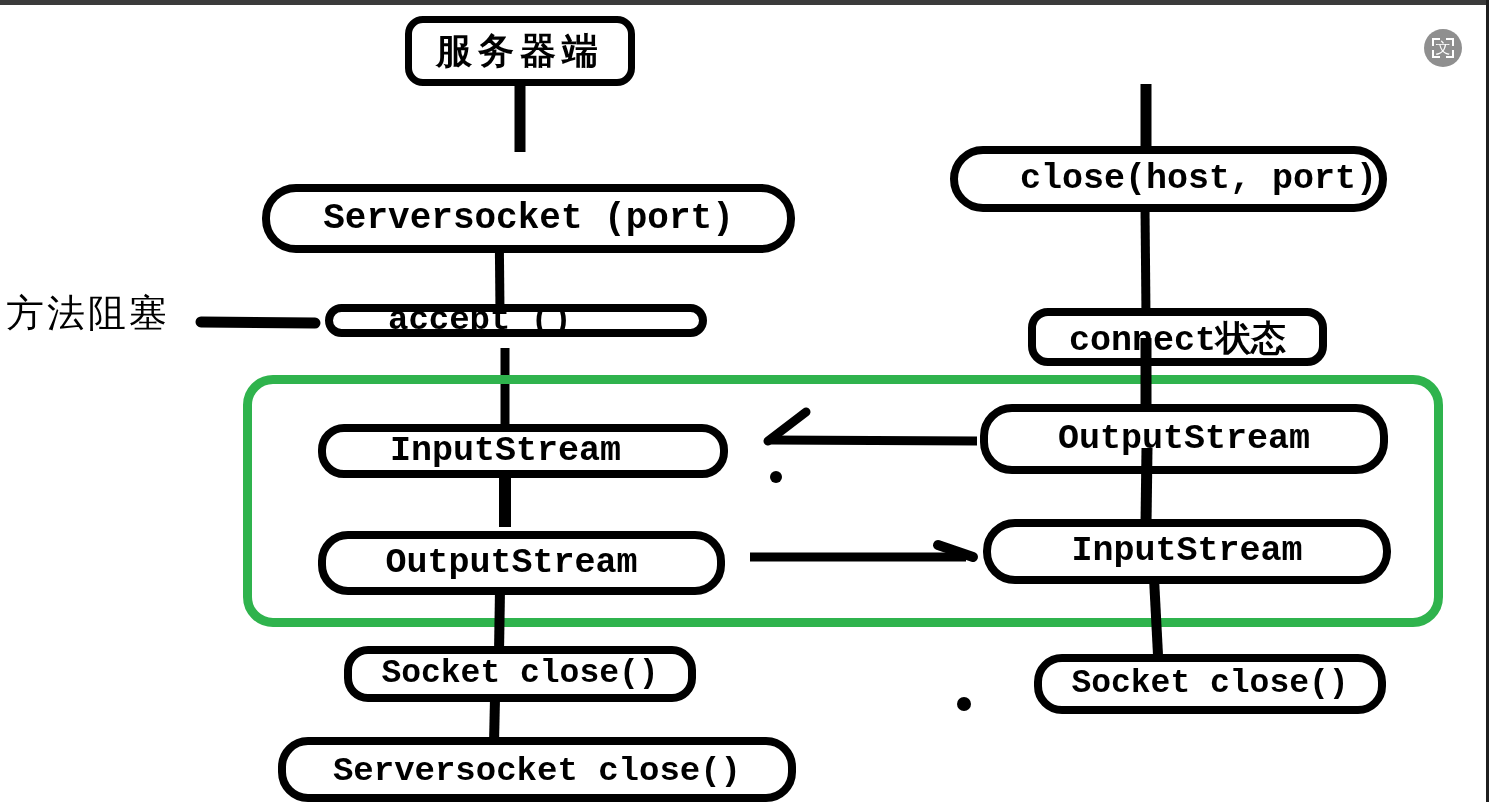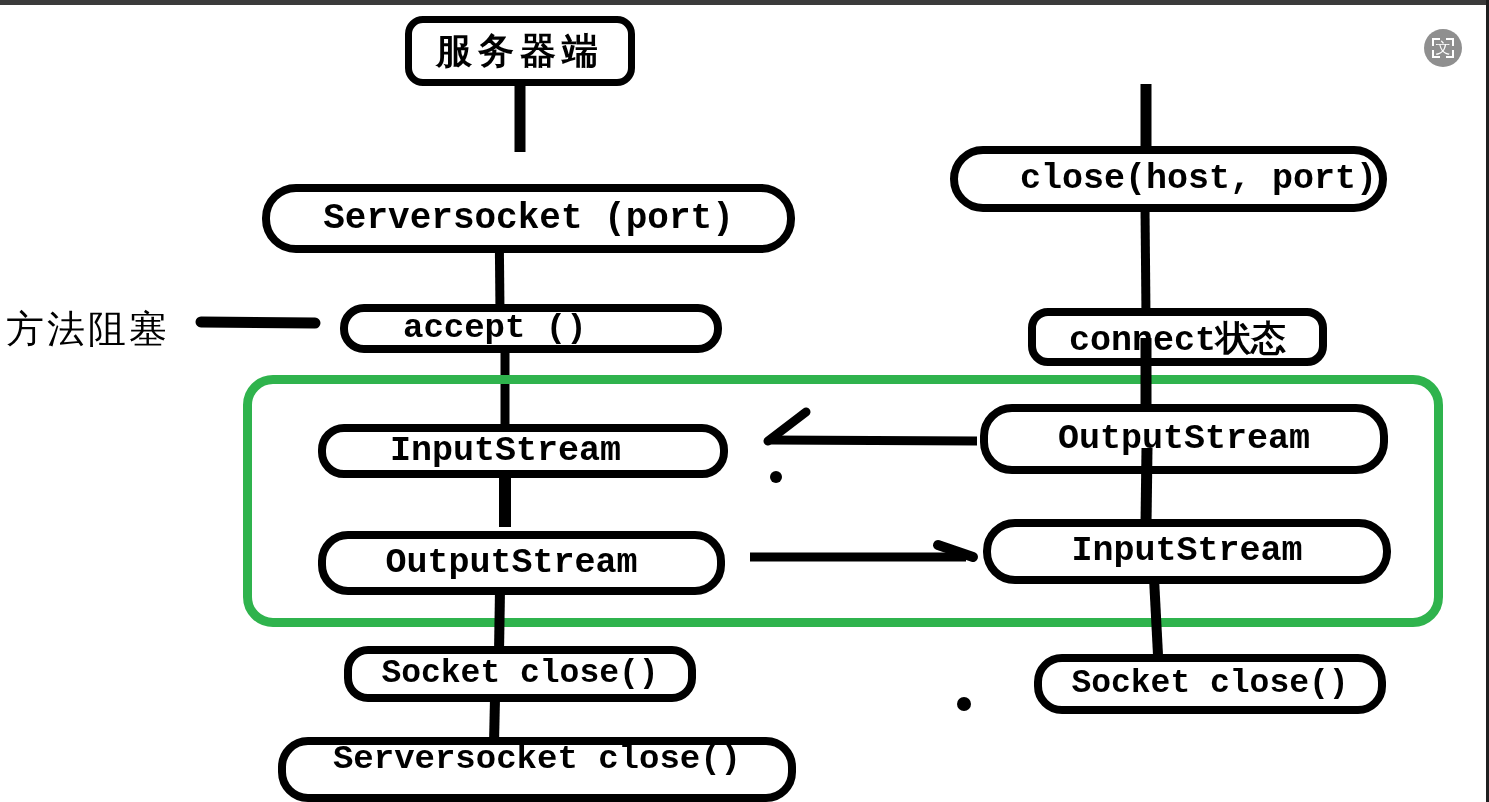--- a/index.html
+++ b/index.html
@@ -32,21 +32,21 @@
     border:8px solid #000;
     border-radius:28px;
     display:flex;align-items:center;justify-content:center;
     font-size:34px;line-height:1.1;white-space:nowrap;
     z-index:3;
     box-sizing:border-box;
     font-weight:bold;
   }
   .node.title{font-size:36px;letter-spacing:6px;font-family:"DejaVu Sans","Liberation Sans",sans-serif;}
   .annotation-label{
-    position:absolute;left:6px;top:304px;
+    position:absolute;left:6px;top:288px;
     font-size:38px;letter-spacing:3px;z-index:3;
     font-family:Liberation Sans, sans-serif;
   }
   .translate-icon{
     position:absolute;left:1424px;top:29px;width:38px;height:38px;
     background:#8f8f8f;border-radius:50%;
     display:flex;align-items:center;justify-content:center;
     z-index:9;cursor:pointer;
   }
   .translate-icon .glyph{
@@ -73,29 +73,29 @@
     <line x1="1146" y1="84" x2="1146" y2="150" stroke-width="11"></line>
     <line x1="1145" y1="208" x2="1146" y2="316" stroke-width="9"></line>
   </svg>
 
   <div class="green-rect"></div>
 
   <div class="node title" style="left:405px;top:16px;width:230px;height:70px;border-radius:18px;border-width:7px;">服务器端</div>
 
   <div class="node" style="left:262px;top:144px;width:533px;height:69px;border-radius:34px;font-size:36px;margin-top:40px;">Serversocket (port)</div>
 
-  <div class="node" style="left:340px;top:304px;width:382px;height:49px;border-radius:24px;justify-content:flex-start;padding-left:55px;">accept ()</div>
+  <div class="node" style="left:325px;top:304px;width:382px;height:33px;border-radius:24px;justify-content:flex-start;padding-left:55px;">accept ()</div>
 
   <div class="node" style="left:318px;top:424px;width:410px;height:54px;border-radius:26px;font-size:35px;padding-right:35px;">InputStream</div>
 
   <div class="node" style="left:318px;top:531px;width:407px;height:64px;border-radius:30px;font-size:35px;padding-right:20px;">OutputStream</div>
 
   <div class="node" style="left:344px;top:646px;width:352px;height:56px;border-radius:24px;font-size:33px;">Socket close()</div>
 
-  <div class="node" style="left:278px;top:737px;width:518px;height:65px;border-radius:30px;align-items:flex-end;padding-bottom:16px;">Serversocket close()</div>
+  <div class="node" style="left:278px;top:737px;width:518px;height:65px;border-radius:30px;align-items:flex-end;padding-bottom:4px;">Serversocket close()</div>
 
 
   <div class="node" style="left:950px;top:146px;width:437px;height:66px;border-radius:34px;font-size:35px;justify-content:flex-end;padding-right:2px;">close(host, port)</div>
 
   <div class="node" style="left:1028px;top:308px;width:299px;height:58px;border-radius:20px;align-items:flex-end;font-size:35px;overflow:visible;line-height:0.95;">connect状态</div>
 
   <div class="node" style="left:980px;top:404px;width:408px;height:70px;border-radius:32px;font-size:35px;">OutputStream</div>
 
   <div class="node" style="left:983px;top:519px;width:408px;height:65px;border-radius:32px;font-size:35px;">InputStream</div>
 

